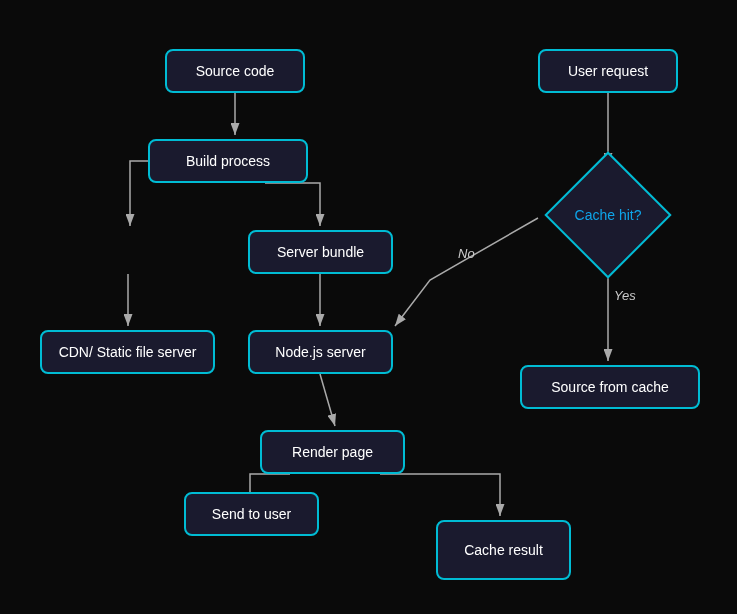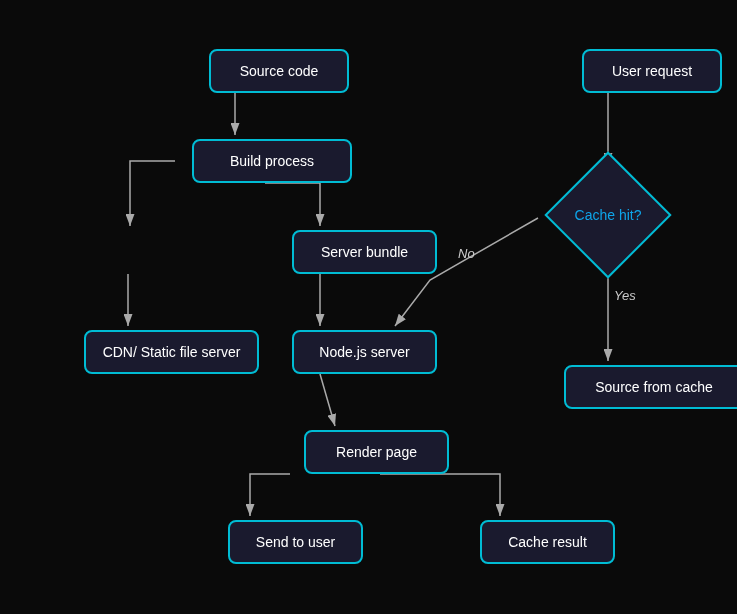--- a/index.html
+++ b/index.html
@@ -32,21 +32,20 @@
       border-radius: 8px;
       background: #1a1a2e;
       color: #ffffff;
       font-size: 14px;
       font-weight: 500;
       display: flex;
       align-items: center;
       justify-content: center;
       text-align: center;
       padding: 8px 12px;
-      margin-left: 44px;
     }
   </style>
 </head>
 <body>
 
 <div class="diagram">
 
   <svg viewBox="0 0 737 614" xmlns="http://www.w3.org/2000/svg">
     <defs>
       <marker id="arrowhead" markerWidth="8" markerHeight="6" refX="8" refY="3" orient="auto">
@@ -100,25 +99,25 @@
   </div>
 
   <div class="node" style="left:248px; top:330px; width:145px; height:44px;">
     <span>Node.js server</span>
   </div>
 
   <div class="node" style="left:260px; top:430px; width:145px; height:44px;">
     <span>Render page</span>
   </div>
 
-  <div class="node" style="left:184px; top:520px; width:135px; height:44px;">
+  <div class="node" style="left:184px; top:492px; width:135px; height:44px;">
     <span>Send to user</span>
   </div>
 
-  <div class="node" style="left:436px; top:520px; width:135px; height:44px;">
+  <div class="node" style="left:436px; top:520px; width:135px; height:60px;">
     <span>Cache result</span>
   </div>
 
   <div class="node" style="left:538px; top:49px; width:140px; height:44px;">
     <span>User request</span>
   </div>
 
   <div style="position:absolute; left:558px; top:165px; width:100px; height:100px; display:flex; align-items:center; justify-content:center;">
     <div style="width:90px; height:90px; background:#1a1a2e; border:2px solid #00bcd4; transform:rotate(45deg); position:absolute;"></div>
     <span style="position:absolute; color:#0ea5e9; font-size:14px; font-weight:400; z-index:5; white-space:nowrap;">Cache hit?</span>

